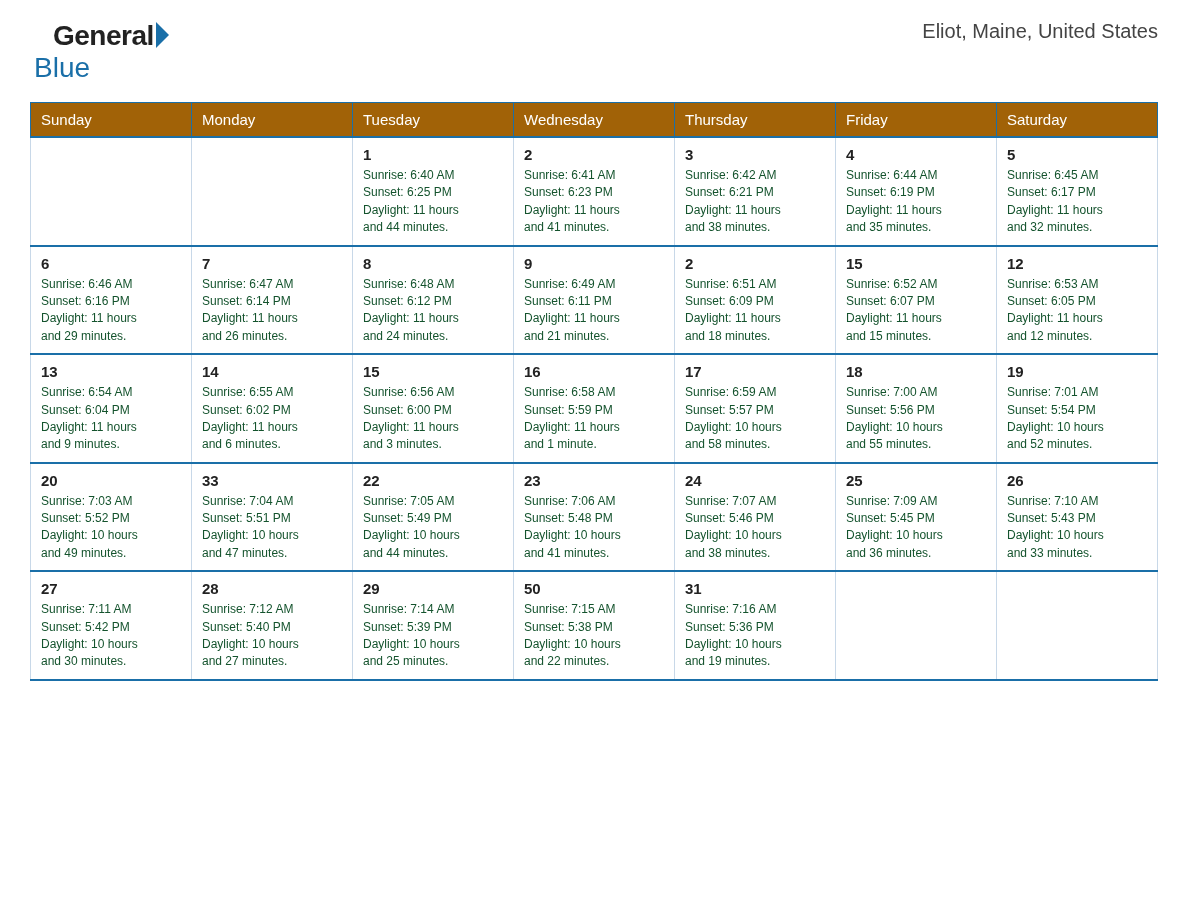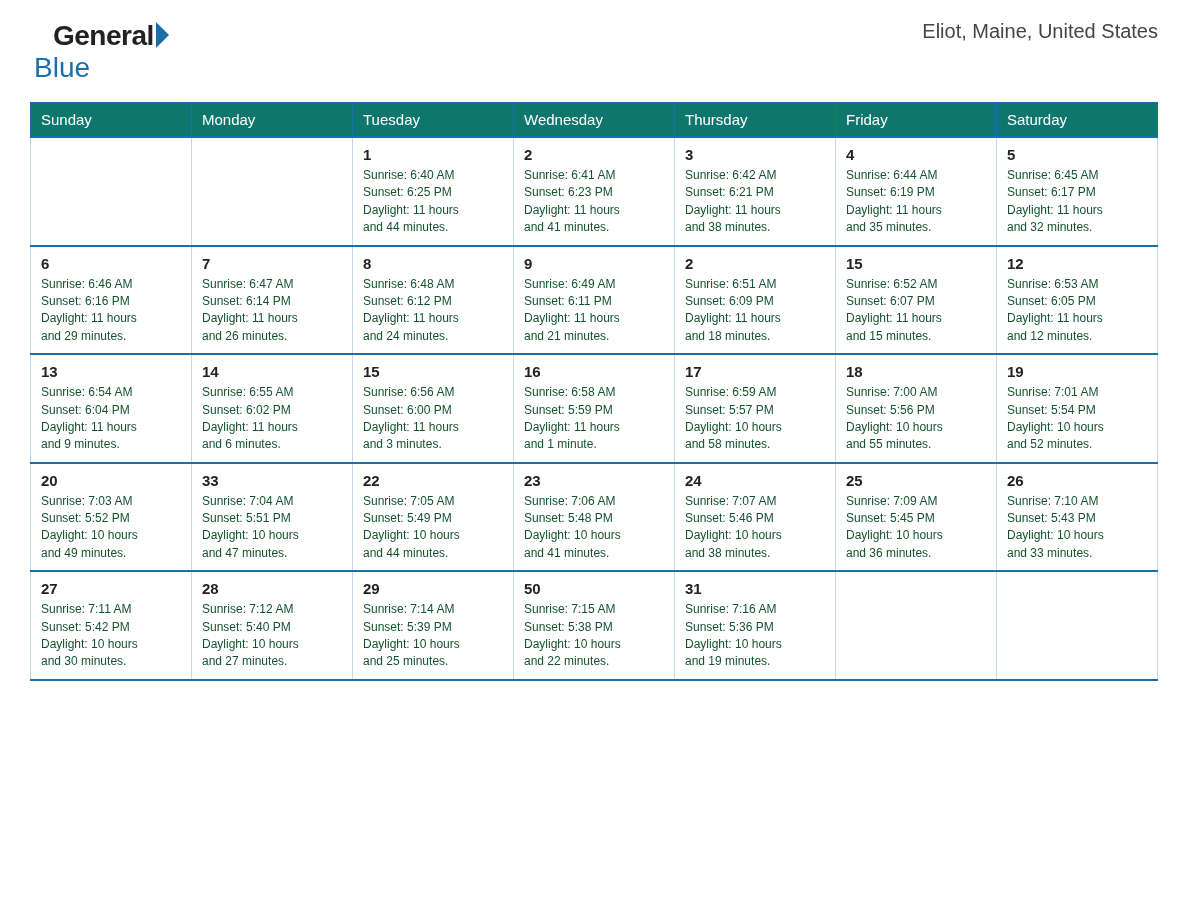--- a/index.html
+++ b/index.html
@@ -64,21 +64,21 @@
       color: #444;
     }
 
     
     .calendar {
       width: 100%;
       border-collapse: collapse;
       border: 1.5px solid #1a6fa8;
     }
     .calendar th {
-      background-color: #0f766e;
+      background-color: #a16207;
       color: #fff;
       font-size: 15px;
       font-weight: normal;
       padding: 8px 10px;
       text-align: left;
       border: 1px solid #1a6fa8;
     }
     .calendar td {
       vertical-align: top;
       padding: 8px 10px;

